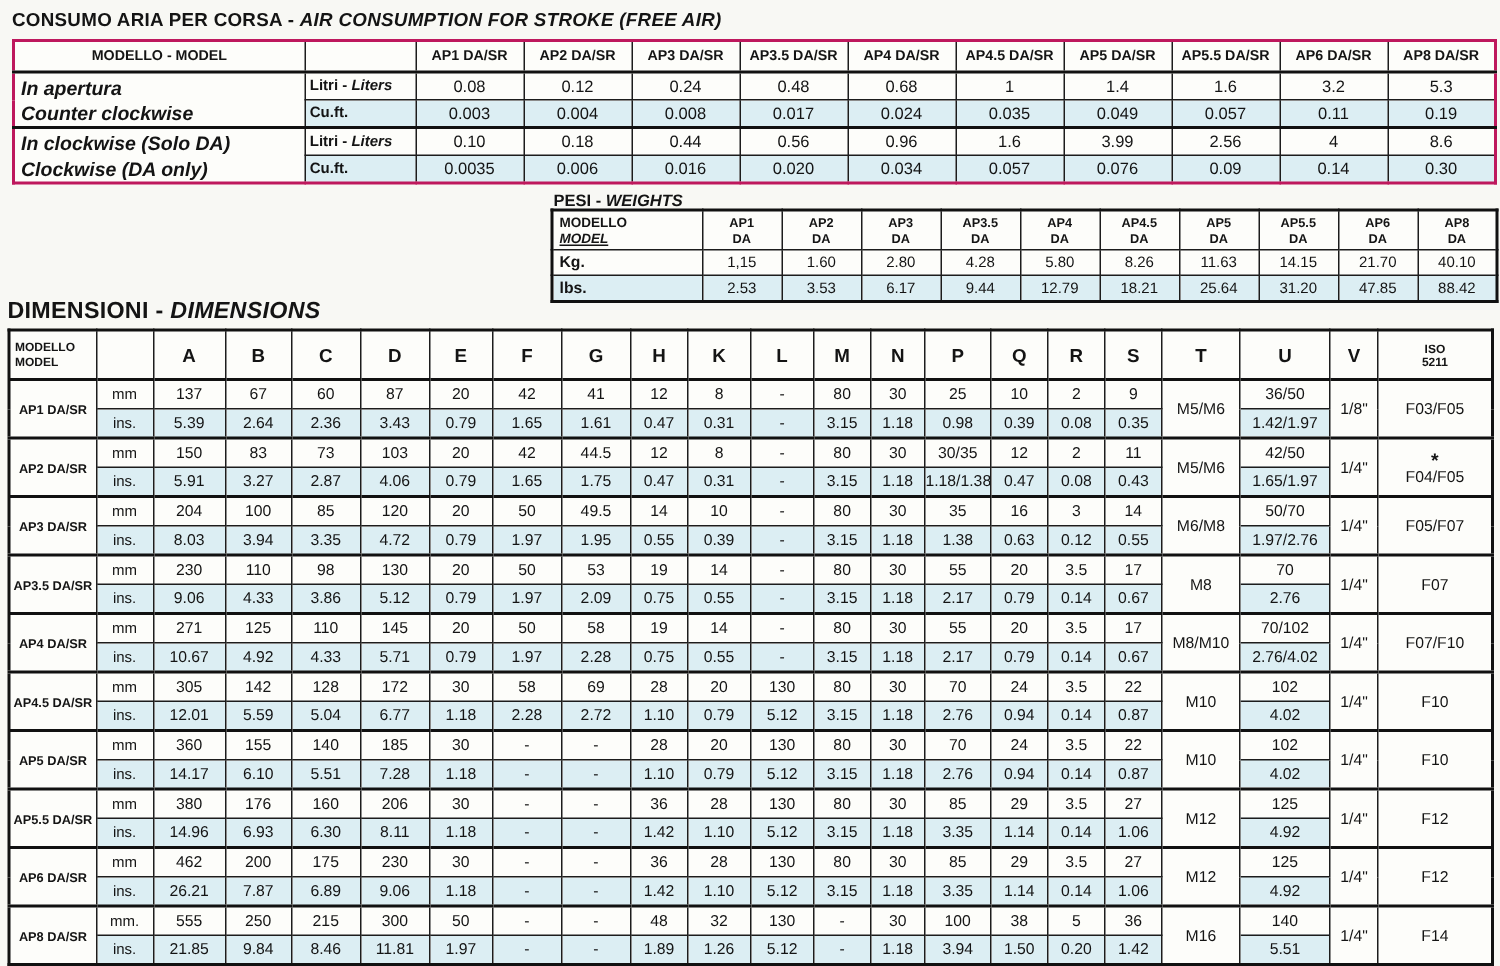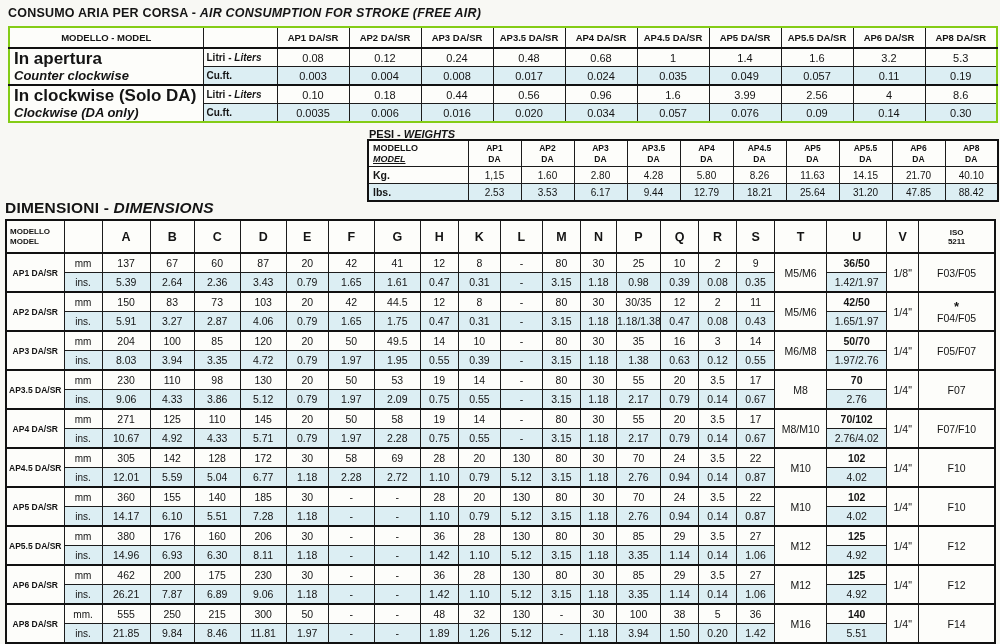--- a/index.html
+++ b/index.html
@@ -15,25 +15,25 @@
         overflow:hidden;white-space:nowrap;font-weight:normal;}
   .shade{background:#dceef3;}
   .it{font-style:italic;}
 
   
   #title-consumption{left:8px;top:6px;font-size:12.5px;font-weight:bold;letter-spacing:.2px;}
   #title-weights{left:369px;top:128px;font-size:11px;font-weight:bold;}
   #title-dimensions{left:5px;top:199px;font-size:15.5px;font-weight:bold;letter-spacing:.2px;text-align:right;}
 
   
-  #consumption{left:8px;top:26px;width:988px;border:2px solid #84cc16;}
+  #consumption{left:8px;top:26px;width:988px;border:2px solid #be185d;}
   #consumption th{height:19px;font-size:9.5px;font-weight:bold;}
   #consumption td{height:17px;font-size:11px;}
   #consumption .c-label{text-align:left;padding-left:4px;background:#fdfdfa;}
-  #consumption .lab-it{font-size:17px;font-weight:bold;line-height:17px;}
+  #consumption .lab-it{font-size:13px;font-weight:bold;line-height:17px;font-style:italic;}
   #consumption .lab-en{font-size:13px;font-weight:bold;font-style:italic;line-height:17px;}
   #consumption .c-unit{text-align:left;padding-left:3px;font-size:10px;font-weight:bold;}
   #consumption tr.group-start td{border-top:2px solid #111;}
 
   
   #weights{left:367px;top:139px;width:630px;border:2px solid #111;}
   #weights th{height:25px;font-size:8.5px;font-weight:bold;line-height:11px;}
   #weights .w-model-h{text-align:left;padding-left:4px;font-size:9px;}
   #weights .w-model-h .it{text-decoration:underline;}
   #weights td{height:16px;font-size:10px;margin-left:48px;}
@@ -42,21 +42,21 @@
   
   #dimensions{left:5px;top:219px;width:991px;border:2px solid #111;}
   #dimensions th{height:31px;font-size:12.5px;font-weight:bold;}
   #dimensions .d-model-h{font-size:8px;text-align:left;padding-left:3px;line-height:10px;}
   #dimensions .d-iso-h{font-size:8px;line-height:9px;}
   #dimensions td{height:18px;font-size:10.5px;}
   #dimensions .d-model{font-size:8.5px;font-weight:bold;background:#fdfdfa;}
   #dimensions .d-unit{font-size:10px;}
   #dimensions tr.group-start td{border-top:2px solid #111;}
   #dimensions .ucell{padding:0;vertical-align:top;}
-  #dimensions .ucell .utop{height:18px;line-height:19px;font-weight:bold;}
+  #dimensions .ucell .utop{height:18px;line-height:19px;}
   #dimensions .ucell .ubot{height:18px;line-height:19px;border-top:1px solid #1c1c1c;}
   #dimensions .isocell .star{height:12px;line-height:14px;font-weight:bold;font-size:13px;}
   #dimensions .isocell .star:empty{display:none;}
 </style>
 </head>
 <body>
 
 <div class="abs" id="title-consumption"><span>CONSUMO ARIA PER CORSA - </span><span class="it">AIR CONSUMPTION FOR STROKE (FREE AIR)</span></div>
 
 <table class="abs" id="consumption">

